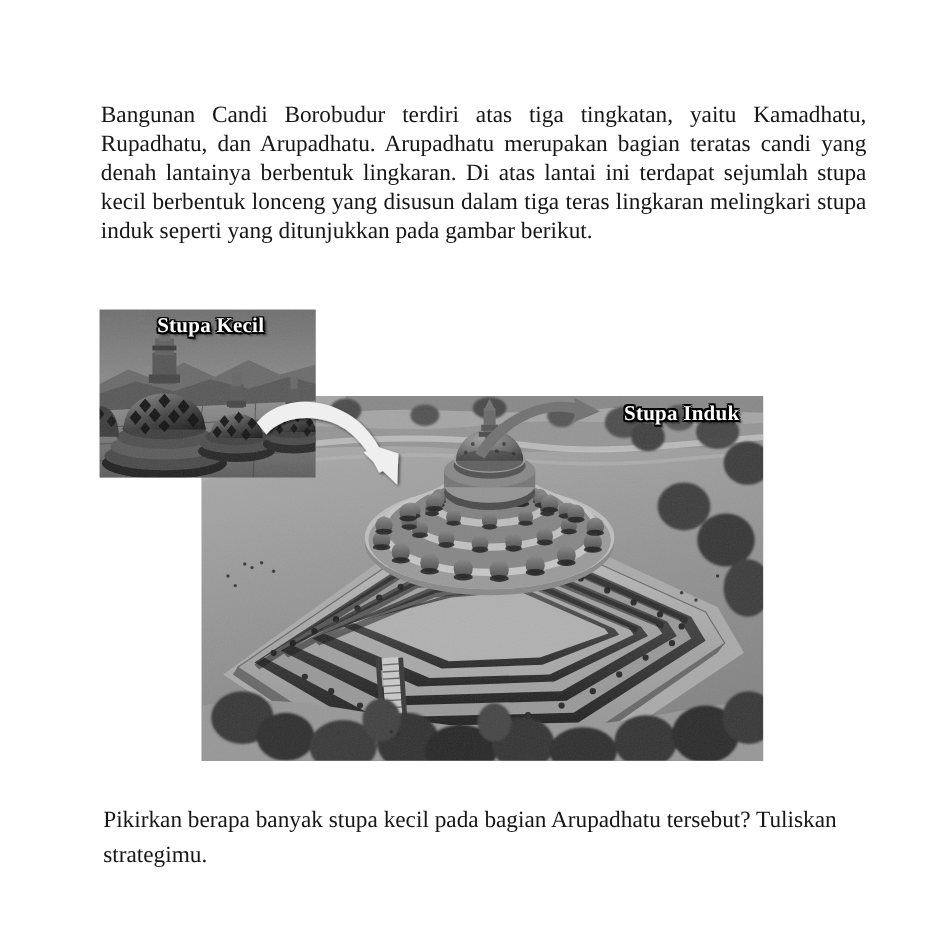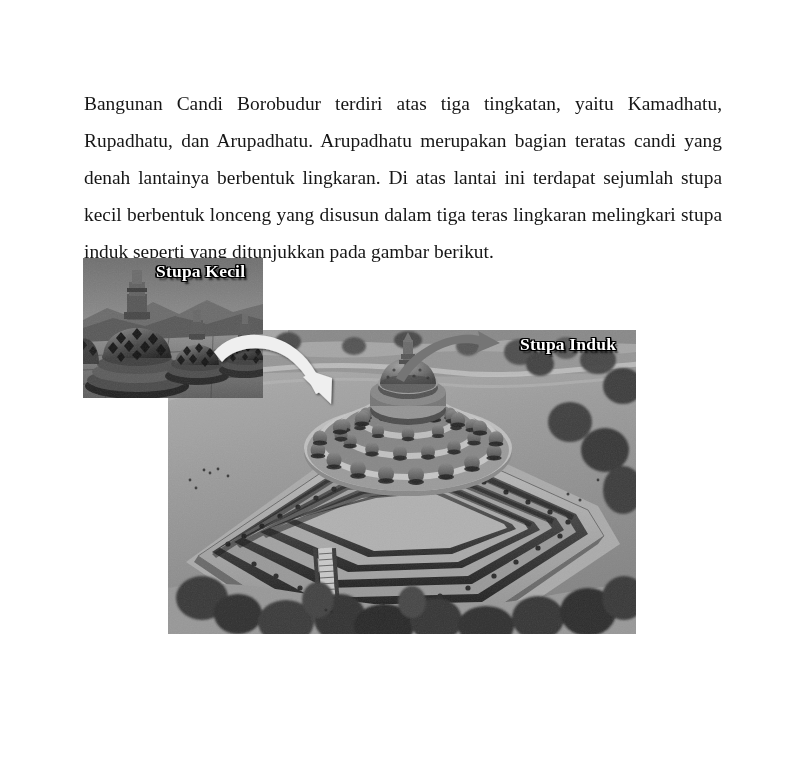--- a/index.html
+++ b/index.html
@@ -19,21 +19,21 @@
   #page {
     position: absolute;
     inset: 0;
     background: #ffffff;
   }
 
   
   .para {
     position: absolute;
     font-size: 19.4px;
-    line-height: 37px;
+    line-height: 24px;
     text-align: justify;
     text-justify: inter-word;
     color: #161616;
     -webkit-font-smoothing: antialiased;
   }
   #intro-paragraph {
     left: 84px;
     top: 66px;
     width: 638px;
   }
@@ -88,21 +88,21 @@
     letter-spacing: 0.2px;
     color: #ffffff;
     white-space: nowrap;
     text-shadow:
       -1.4px -1.4px 0 #000, 1.4px -1.4px 0 #000,
       -1.4px  1.4px 0 #000, 1.4px  1.4px 0 #000,
       -1.4px 0 0 #000, 1.4px 0 0 #000,
       0 -1.4px 0 #000, 0 1.4px 0 #000,
       2.5px 2.5px 2px rgba(0,0,0,0.75);
   }
-  #label-stupa-kecil { left: 156px; top: 261px; }
+  #label-stupa-kecil { left: 131px; top: 261px; }
   #label-stupa-induk { left: 520px; top: 334px; }
 
   
   #arrow-layer {
     position: absolute;
     left: 0; top: 0;
     width: 788px; height: 773px;
   }
 </style>
 </head>
@@ -591,14 +591,15 @@
         <polygon points="478,331 500,343 476,353 481,343" fill="#757575"></polygon>
       </g>
     </svg>
 
     <div class="callout-label" id="label-stupa-kecil">Stupa Kecil</div>
 
     <div class="callout-label" id="label-stupa-induk">Stupa Induk</div>
 
   </div>
 
+  <p class="para" id="question-paragraph">Pikirkan berapa banyak stupa kecil pada bagian Arupadhatu tersebut? Tuliskan strategimu.</p>
 
 </div>
 
 </body></html>

